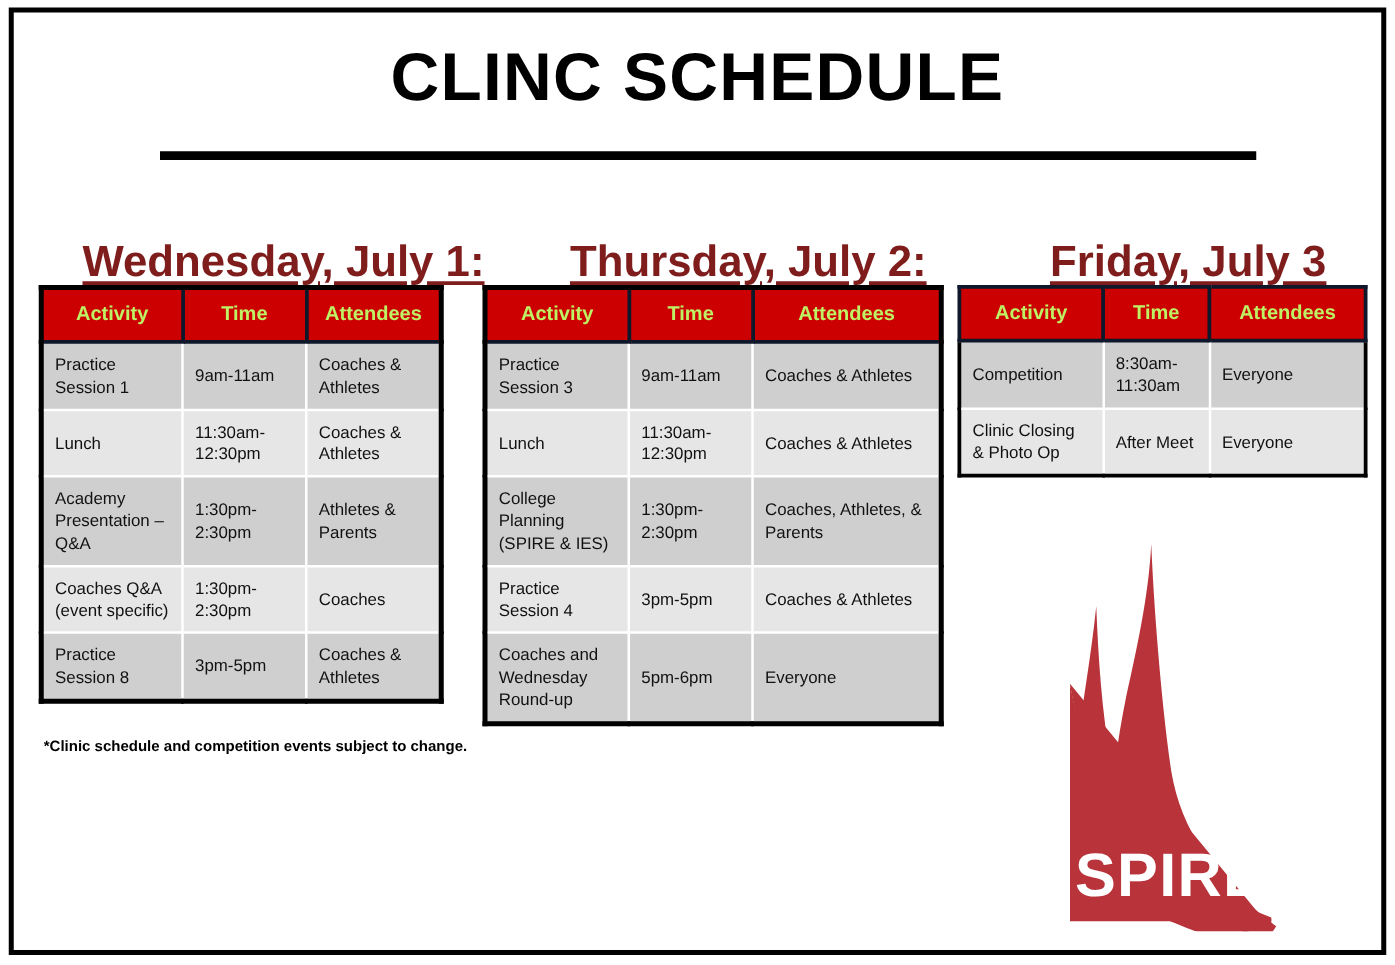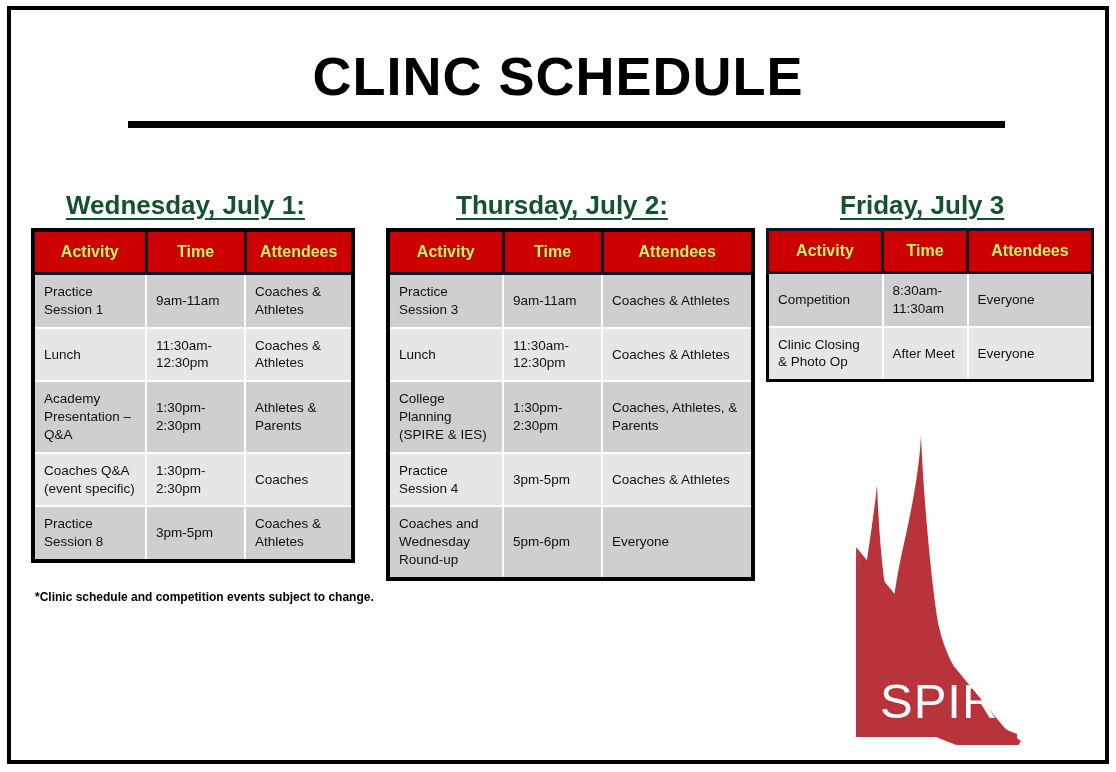--- a/index.html
+++ b/index.html
@@ -26,21 +26,21 @@
     height: 758px;
     border: 4px solid #000000;
     box-sizing: border-box;
     pointer-events: none;
   }
 
   
   #title-block {
     position: absolute;
     left: 0;
-    top: 46px;
+    top: 32px;
     width: 1116px;
     text-align: center;
   }
   #main-title {
     font-family: "Liberation Sans", sans-serif;
     font-weight: bold;
     font-size: 54px;
     letter-spacing: 1px;
     color: #000000;
     line-height: 60px;
@@ -53,22 +53,22 @@
     width: 877px;
     height: 7px;
     background: #000000;
   }
 
   
   .day-heading {
     position: absolute;
     font-family: "Liberation Sans", sans-serif;
     font-weight: bold;
-    font-size: 26px;
-    color: #14532d;
+    font-size: 35px;
+    color: #7f1d1d;
     text-decoration: underline;
     text-underline-offset: 4px;
     white-space: nowrap;
   }
 
   
   .sched-table {
     position: absolute;
     border-collapse: collapse;
     table-layout: fixed;
@@ -123,26 +123,25 @@
     height: 320px;
   }
   #logo svg { display: block; }
   #logo-wordmark {
     position: absolute;
     left: 12px;
     top: 251px;
     width: 158px;
     text-align: center;
     font-family: "Liberation Sans", sans-serif;
-    font-weight: normal;
+    font-weight: bold;
     font-size: 49px;
     letter-spacing: 1px;
     color: #ffffff;
     line-height: 50px;
-    padding-left: 20px;
   }
 </style>
 </head>
 <body>
 
 <div id="page">
 
   <div id="page-frame"></div>
 
   <div id="title-block">

